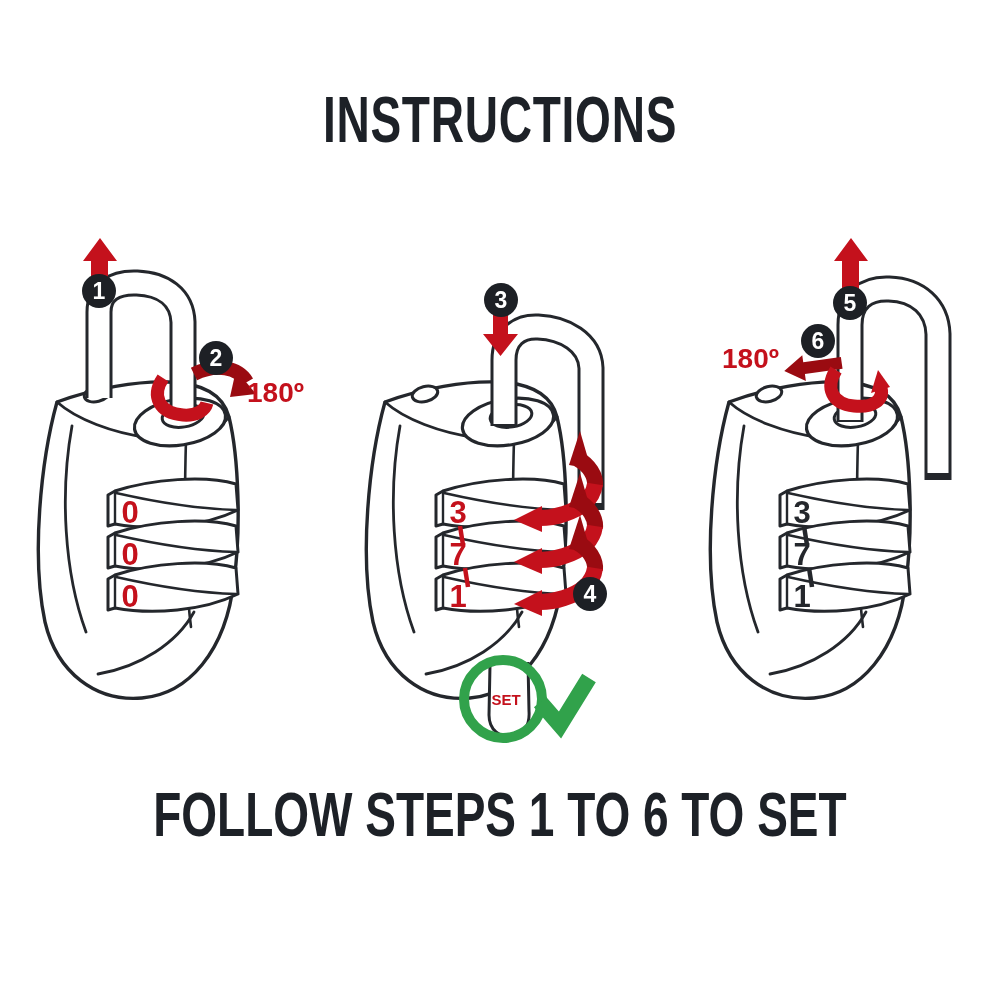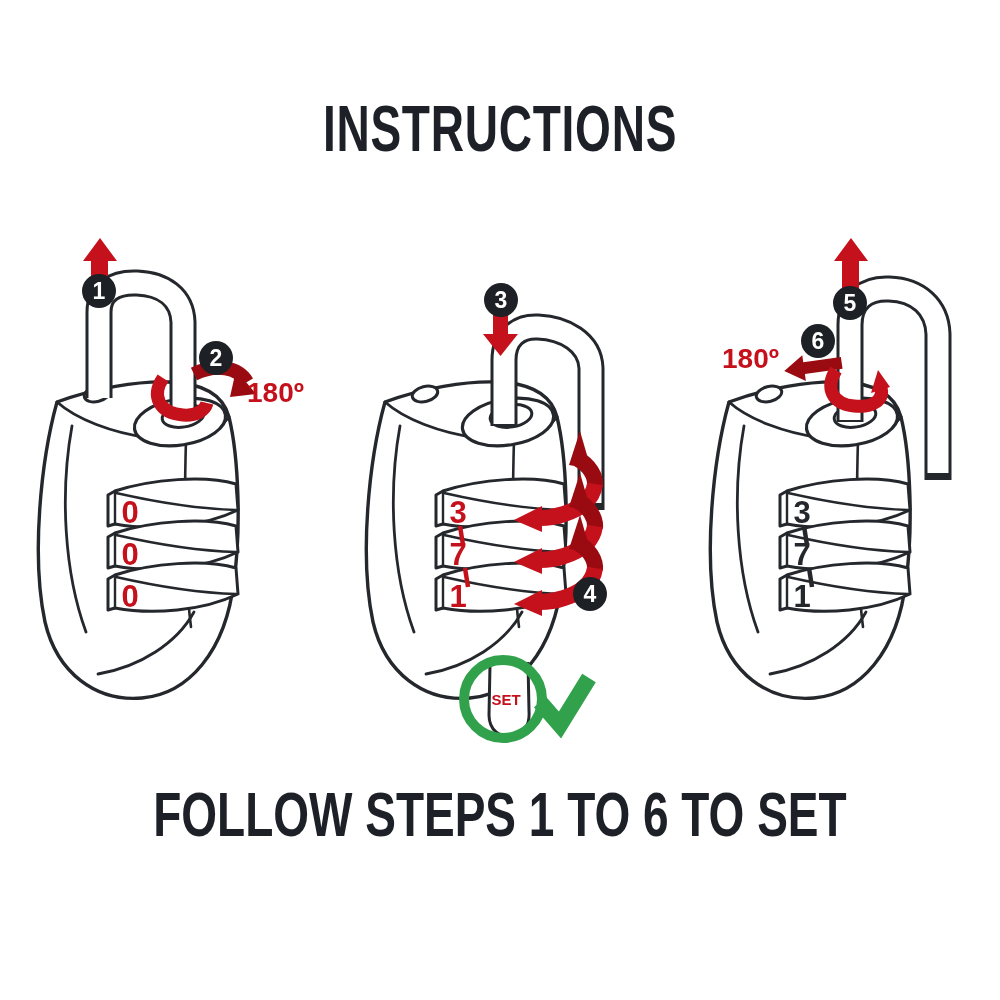--- a/index.html
+++ b/index.html
@@ -1,18 +1,18 @@
 <!DOCTYPE html>
 <html><head>
 <meta charset="utf-8">
 <style>
   html,body{margin:0;padding:0;}
   body{width:1000px;height:1000px;background:#ffffff;overflow:hidden;position:relative;
        font-family:"Liberation Sans","DejaVu Sans",sans-serif;}
-  .title-wrap{position:absolute;top:92px;left:0;width:1000px;text-align:center;}
+  .title-wrap{position:absolute;top:83px;left:0;width:1000px;text-align:center;}
   .title-wrap span{display:inline-block;transform:scaleX(0.72);transform-origin:50% 50%;
        font-size:64px;font-weight:bold;letter-spacing:1px;color:#1d2127;white-space:nowrap;}
   .caption-wrap{position:absolute;top:786px;left:0;width:1000px;text-align:center;line-height:56px;}
   .caption-wrap .cap-line{display:block;}
   .caption-wrap .cap-line span{display:inline-block;transform:scaleX(0.73);transform-origin:50% 50%;
        font-size:63px;font-weight:bold;color:#1d2127;white-space:nowrap;}
   .figure{position:absolute;top:210px;left:0;}
   svg text{font-family:"Liberation Sans","DejaVu Sans",sans-serif;}
 </style>
 </head>

